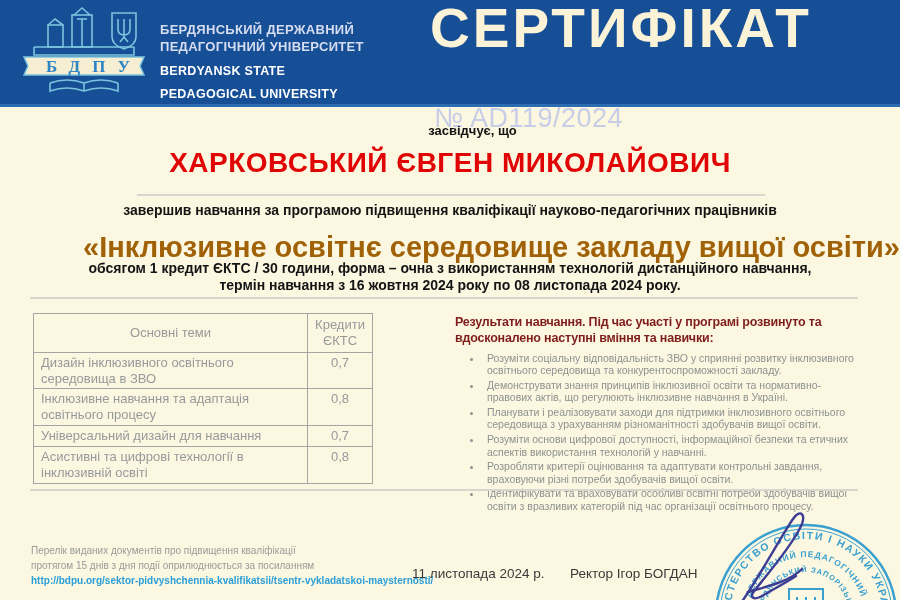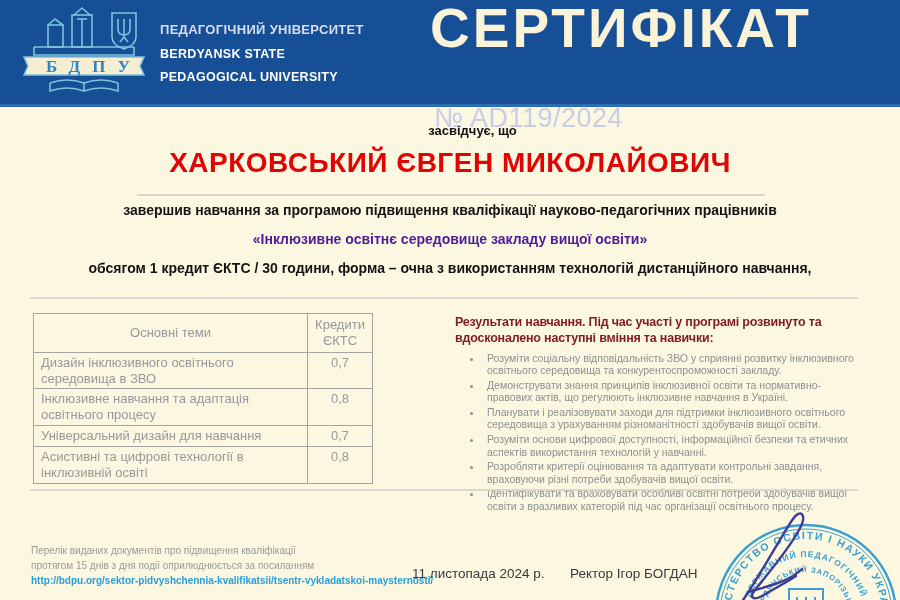--- a/index.html
+++ b/index.html
@@ -25,21 +25,21 @@
   .cert-no {
     position:absolute; left:434px; top:60px; color:#c8cde7;
     font-size:27px; font-weight:normal; letter-spacing:.5px;margin-top:43px;
   }
   
   .cline { position:absolute; left:0; width:900px; text-align:center; color:#141414; }
   .certifies   { top:123px; font-size:13px; font-weight:bold;padding-left:45px; }
   .recipient   { top:147px; font-size:28px; font-weight:bold; color:#e00404; letter-spacing:.5px; }
   .name-underline { position:absolute; left:137px; top:194px; width:628px; height:2px; background:#d8d6cf; }
   .completed   { top:202px; font-size:14px; font-weight:bold; }
-  .program-title { top:231px; font-size:14px; font-weight:bold; color:#4c1d95; }
+  .program-title { top:231px; font-size:29px; font-weight:bold; color:#a16207;text-align:right; }
   .volume1 { top:260px; font-size:14px; font-weight:bold; }
   .volume2 { top:277px; font-size:14px; font-weight:bold; }
   .hrline { position:absolute; height:2px; background:#d8d6cf; left:30px; width:828px; }
   .hr1 { top:297px; }
   .hr2 { top:489px; }
   
   .topics { position:absolute; left:33px; top:313px; border-collapse:collapse;
             color:#98999b; font-size:13px; line-height:1.22; }
   .topics th, .topics td { border:1px solid #a5a5a3; padding:2px 7px; font-weight:normal; }
   .topics th { text-align:center; padding:3px 6px; }
@@ -92,35 +92,37 @@
       <text x="26" y="67" font-family="Liberation Serif, serif" font-size="17" font-weight="bold" fill="#2f86c5" letter-spacing="12">БДПУ</text>
 
       <g stroke="#7cc4de" stroke-width="1.6" fill="none">
         <path d="M30 78 Q47 72 64 78 Q81 72 98 78"></path>
         <path d="M30 78 L30 86 Q47 80 64 86 Q81 80 98 86 L98 78"></path>
         <line x1="64" y1="78" x2="64" y2="86"></line>
       </g>
     </svg>
 
     <div class="univ-text">
+      <div class="uk">БЕРДЯНСЬКИЙ ДЕРЖАВНИЙ</div>
       <div class="uk">ПЕДАГОГІЧНИЙ УНІВЕРСИТЕТ</div>
       <div class="en">BERDYANSK STATE</div>
       <div class="en">PEDAGOGICAL UNIVERSITY</div>
     </div>
 
     <div class="cert-title">СЕРТИФІКАТ</div>
     <div class="cert-no">№ AD119/2024</div>
   </div>
 
   <div class="cline certifies">засвідчує, що</div>
   <div class="cline recipient">ХАРКОВСЬКИЙ ЄВГЕН МИКОЛАЙОВИЧ</div>
   <div class="name-underline"></div>
   <div class="cline completed">завершив навчання за програмою підвищення кваліфікації науково-педагогічних працівників</div>
   <div class="cline program-title">«Інклюзивне освітнє середовище закладу вищої освіти»</div>
   <div class="cline volume1">обсягом 1 кредит ЄКТС / 30 години, форма – очна з використанням технологій дистанційного навчання,</div>
+  <div class="cline volume2">термін навчання з  16 жовтня 2024 року по 08 листопада 2024 року.</div>
 
   <div class="hrline hr1"></div>
 
   <table class="topics">
     <thead>
       <tr>
         <th class="col-topic">Основні теми</th>
         <th class="col-credits">Кредити ЄКТС</th>
       </tr>
     </thead>

